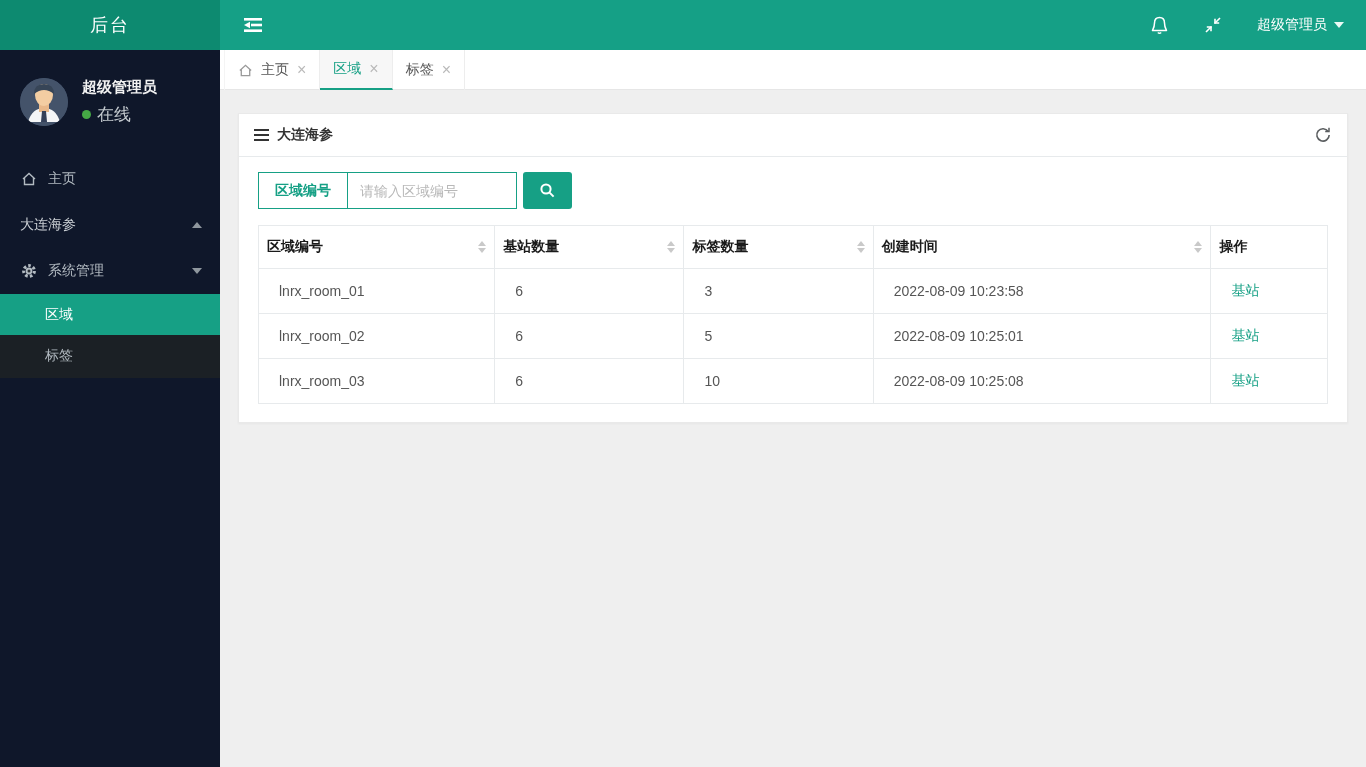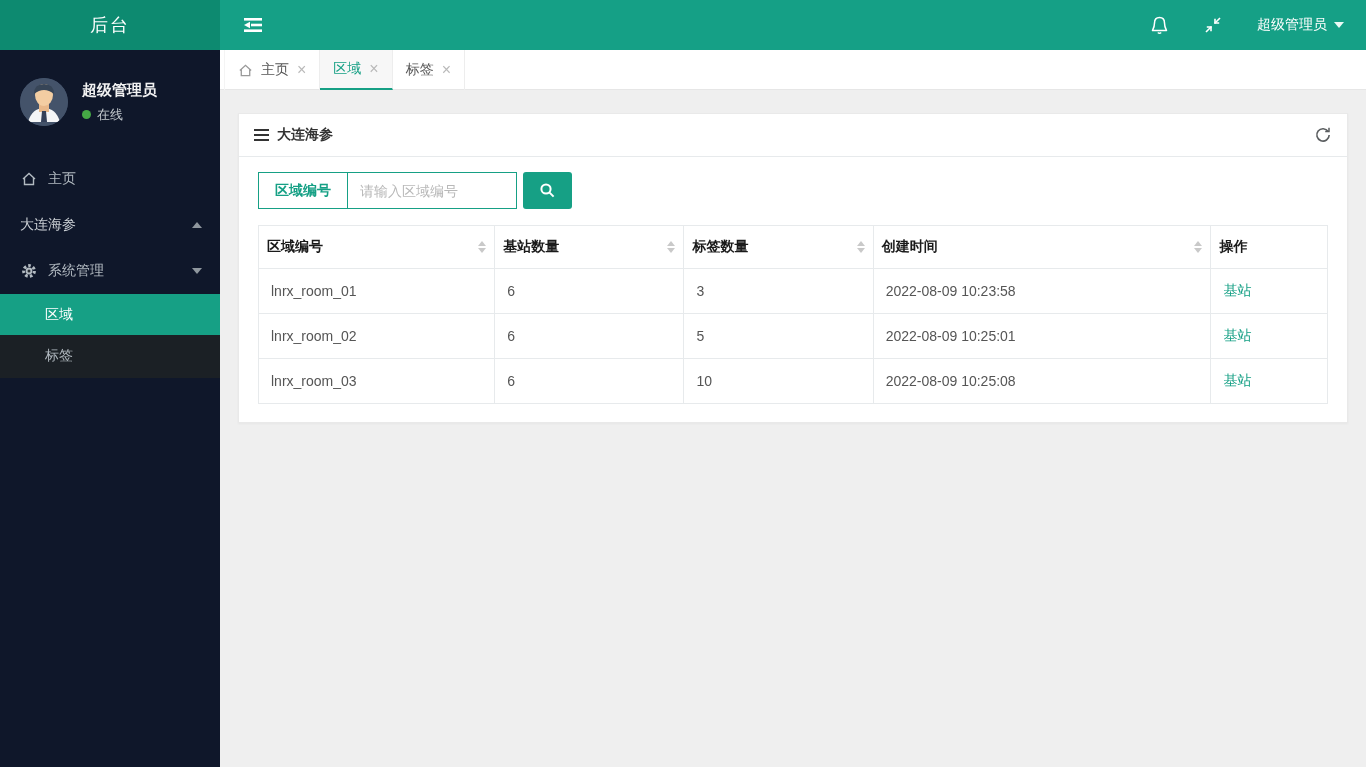--- a/index.html
+++ b/index.html
@@ -7,21 +7,21 @@
     font-family:"Liberation Sans","DejaVu Sans",sans-serif; font-size:14px; background:#efefef; }
 
   
   .sidebar { position:absolute; left:0; top:0; bottom:0; width:220px; background:#0f172a; z-index:5; }
   .logo { height:50px; background:#0d8a70; color:#fff; font-size:18px; letter-spacing:2px;
     display:flex; align-items:center; justify-content:center; }
   .user-panel { display:flex; align-items:center; padding:28px 18px 30px 20px; }
   .avatar { width:48px; height:48px; border-radius:50%; overflow:hidden; flex:0 0 48px; background:#42526b; }
   .user-meta { margin-left:14px; }
   .user-name { color:#f2f2f2; font-weight:bold; font-size:15px; margin-bottom:6px; }
-  .user-status { color:#c3c9ce; font-size:13px; display:flex; align-items:center; }
+  .user-status { color:#c3c9ce; font-size:17px; display:flex; align-items:center; }
   .dot { width:9px; height:9px; border-radius:50%; background:#45a945; display:inline-block; margin-right:6px; }
 
   .nav-item { display:flex; align-items:center; color:#b2bac1; padding:0 20px; height:46px; cursor:pointer; position:relative; }
   .nav-item .nav-ic { width:18px; margin-right:10px; display:flex; justify-content:center; }
   .caret { position:absolute; right:18px; width:0; height:0; border-left:5px solid transparent; border-right:5px solid transparent; }
   .caret.down { border-top:6px solid #8f979e; }
   .caret.up   { border-bottom:6px solid #8f979e; }
   .nav-group-label { color:#c9ced3; }
   .submenu { background:#1b2025; padding-bottom:2px; }
   .sub-item { height:41px; line-height:41px; padding-left:45px; color:#b2bac1; cursor:pointer; }
@@ -59,21 +59,21 @@
   .ig-addon { padding:0 16px; line-height:35px; color:#16a085; font-weight:bold; border-right:1px solid #16a085; }
   .ig-input { border:none; outline:none; width:168px; padding:0 12px; font-size:14px; color:#555;
     font-family:"Liberation Sans","DejaVu Sans",sans-serif; }
   .ig-input::placeholder { color:#b8b8b8; }
   .search-btn { margin-left:6px; width:49px; height:37px; background:#16a085; border:none; border-radius:3px;
     display:flex; align-items:center; justify-content:center; cursor:pointer; }
 
   table.grid { width:100%; border-collapse:collapse; color:#555; font-size:14px; }
   .grid th, .grid td { border:1px solid #e7eaec; text-align:left; padding:12px 8px; }
   .grid th { color:#1a1a1a; font-weight:bold; position:relative; cursor:pointer; }
-  .grid td { padding:13px 12px; }
+  .grid td { padding:13px 20px; }
   .sorter { position:absolute; right:8px; top:50%; transform:translateY(-50%); display:flex; flex-direction:column; gap:2px; }
   .sorter b { width:0; height:0; border-left:4px solid transparent; border-right:4px solid transparent; display:block; }
   .sorter .s-up { border-bottom:5px solid #c9c9c9; }
   .sorter .s-dn { border-top:5px solid #c9c9c9; }
   .cell-link { color:#16a085; cursor:pointer; text-decoration:none; }
 </style>
 </head>
 <body>
 
 <aside class="sidebar">

